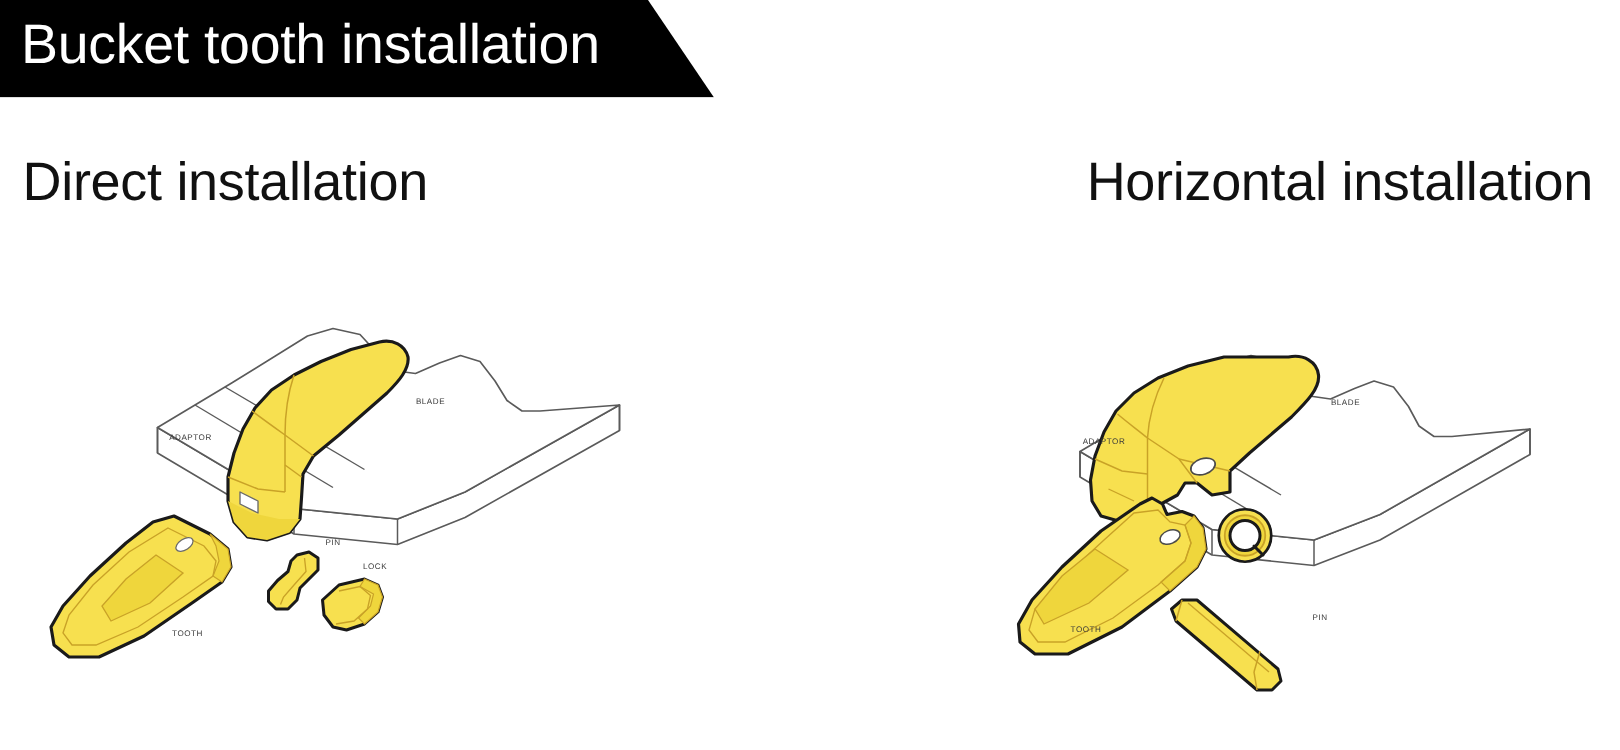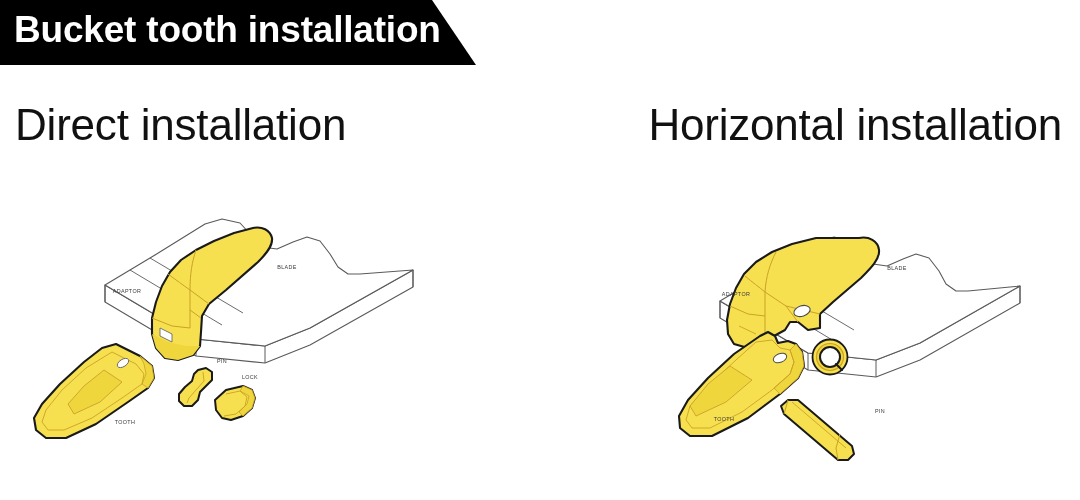--- a/index.html
+++ b/index.html
@@ -25,31 +25,31 @@
     background: #000000;
     -webkit-clip-path: polygon(0 0, 432px 0, 476px 65px, 0 65px);
     clip-path: polygon(0 0, 432px 0, 476px 65px, 0 65px);
   }
   #title-banner-text {
     position: absolute;
     left: 14px;
     top: 9px;
     color: #ffffff;
     font-size: 37px;
-    font-weight: 700;
+    font-weight: 400;
     letter-spacing: -0.2px;
     white-space: nowrap;
     font-family: "Liberation Sans", sans-serif;
   }
 
   
   .section-heading {
     position: absolute;
     color: #111111;
-    font-size: 44px;
+    font-size: 36px;
     font-weight: 400;
     white-space: nowrap;
     letter-spacing: -0.2px;
   }
   #heading-left  { left: 15px;  top: 100px; }
   #heading-right { right: 18px; top: 100px; }
 
   
   .diagram {
     position: absolute;

